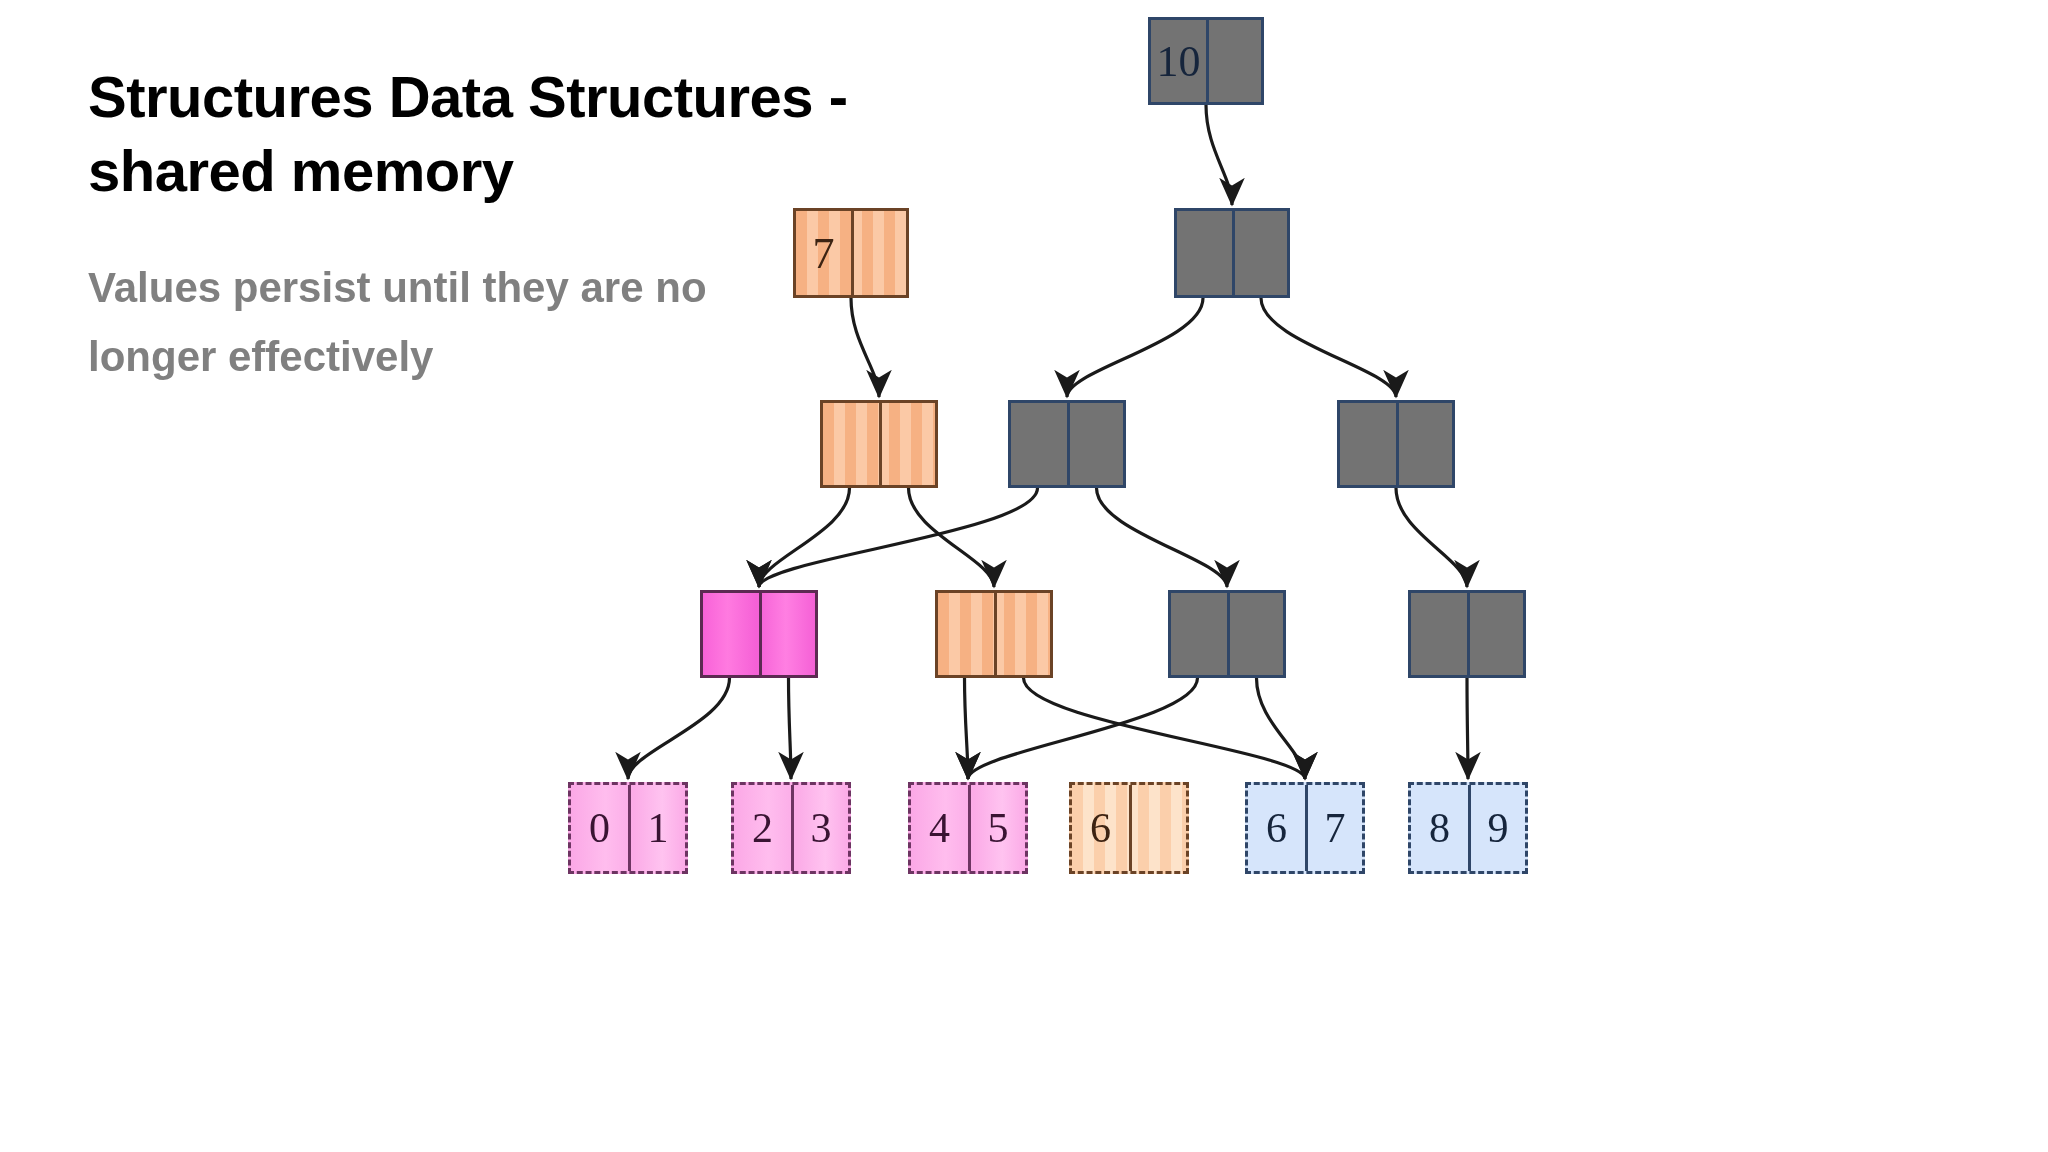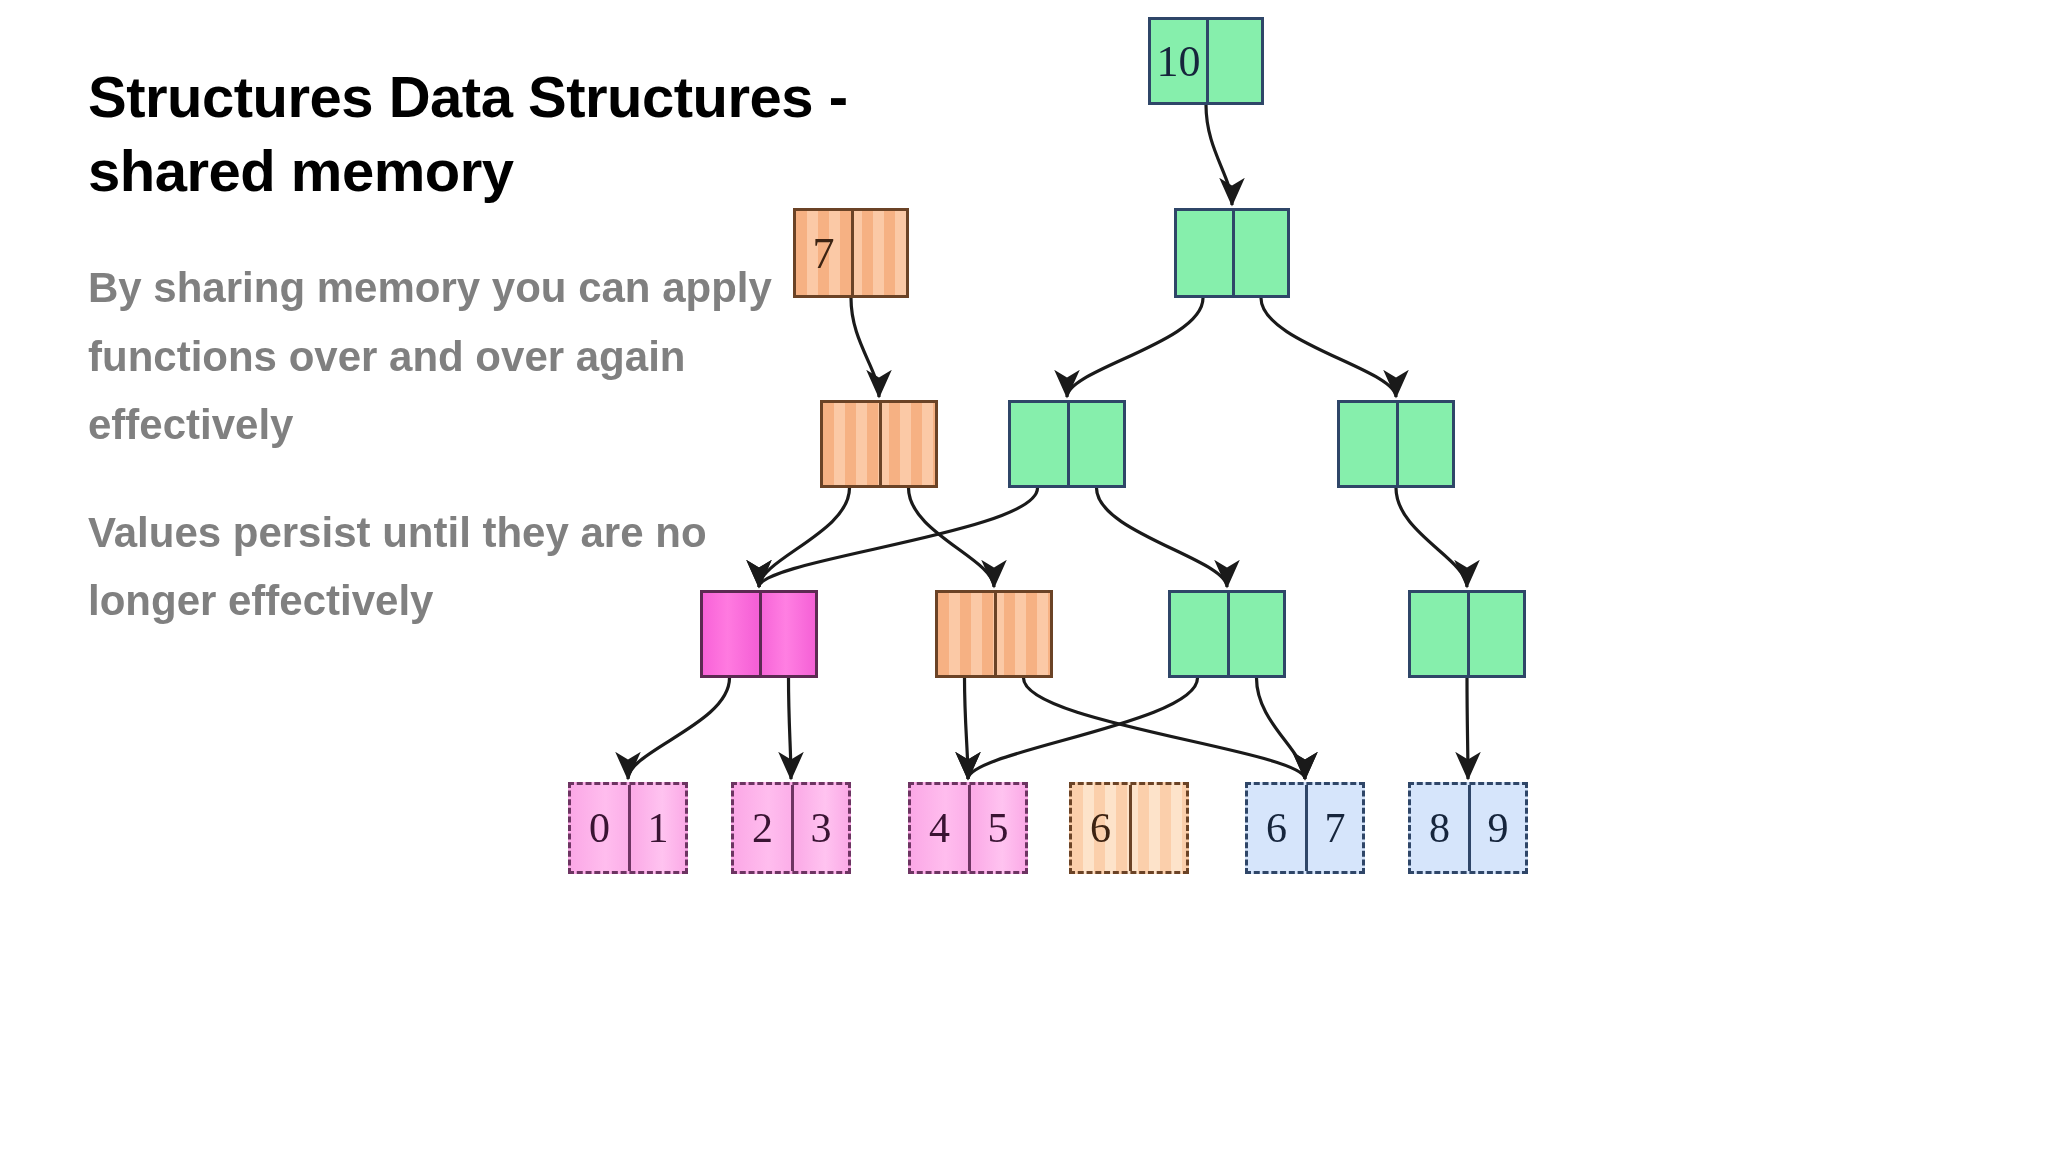--- a/index.html
+++ b/index.html
@@ -25,21 +25,21 @@
   #diagram{position:absolute;left:0;top:0;width:2048px;height:1152px;}
   .node{position:absolute;box-sizing:border-box;display:flex;}
   .cell{
     flex:1 1 50%;display:flex;align-items:center;justify-content:center;
     font-family:"Liberation Serif",serif;
     font-size:44px;color:#1a1a2e;box-sizing:border-box;
   }
   .cell.right-cell{border-left-width:3px;border-left-style:solid;}
 
   
-  .n-blue{background:#86efac;border:3px solid #2f4668;}
+  .n-blue{background:#737373;border:3px solid #2f4668;}
   .n-blue .right-cell{border-left-color:#2f4668;}
   .n-blue .cell{color:#16253c;}
 
   
   .n-orange{
     background:repeating-linear-gradient(90deg,
       #f6b183 0px,#f6b183 11px,#fbc9a6 11px,#fbc9a6 22px);
     border:3px solid #6b4326;
   }
   .n-orange .right-cell{border-left-color:#6b4326;}
@@ -79,21 +79,20 @@
   svg.edges{position:absolute;left:0;top:0;width:2048px;height:1152px;pointer-events:none;}
 </style>
 </head>
 <body>
 
 <div id="stage">
 
   <div class="text-col">
     <h1 class="slide-title">Structures Data Structures -
 shared memory</h1>
-    <p class="body-para">By sharing memory you can apply functions over and over again effectively</p>
     <p class="body-para">Values persist until they are no longer effectively</p>
   </div>
 
   <div id="diagram">
     <svg class="edges" viewBox="0 0 2048 1152" preserveAspectRatio="none">
       <defs>
         <marker id="ah" markerWidth="11" markerHeight="11" refX="8.5" refY="4" orient="auto" markerUnits="strokeWidth">
           <path d="M0,0 L9,4 L0,8 L2.4,4 Z" fill="#1a1a1a"></path>
         </marker>
       </defs>

